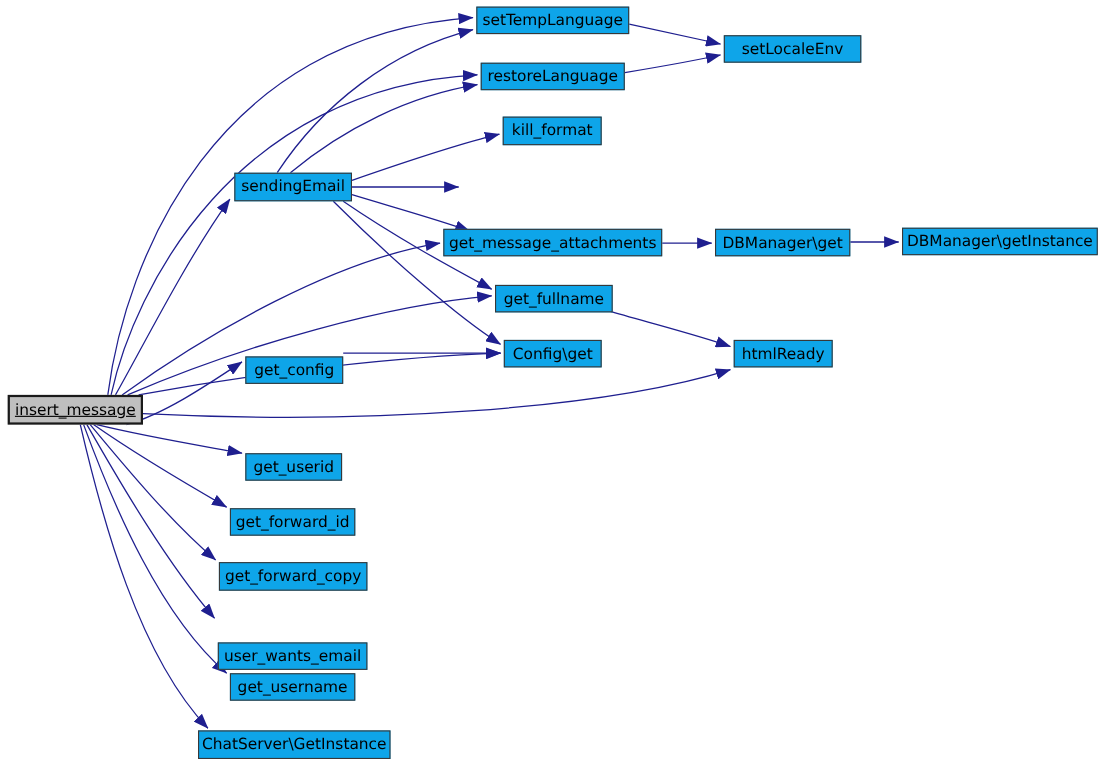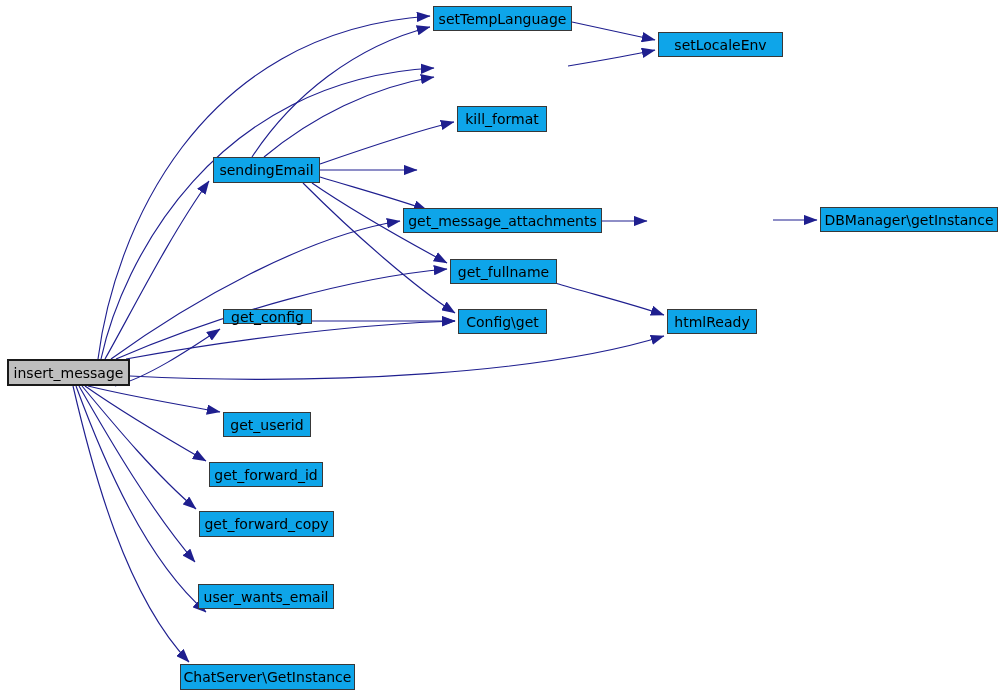--- a/index.html
+++ b/index.html
@@ -21,20 +21,21 @@
     justify-content:center;
     font-size:14px;
     color:#000000;
     white-space:nowrap;
     cursor:pointer;
     z-index:2;
   }
   .node.root{
     background:#bfbfbf;
     border:2px solid #1a1a1a;
+    text-decoration:underline;
   }
   .edge{
     fill:none;
     stroke-width:1.15px;
   }
 </style>
 </head>
 <body>
 
 <div class="stage">
@@ -73,45 +74,48 @@
         <path d="M773,220 L817,220" class="edge" stroke="#1f1f8f" marker-end="url(#arrow)"></path>
         <path d="M555,283 C592,294 632,304 664,315" class="edge" stroke="#1f1f8f" marker-end="url(#arrow)"></path>
         <path d="M312,321 L455,321" class="edge" stroke="#1f1f8f" marker-end="url(#arrow)"></path>
       </g>
   </svg>
 
   <div class="node root" style="left:7px;top:359px;width:123px;height:27px">insert_message</div>
 
   <div class="node" style="left:433px;top:6px;width:139px;height:25px">setTempLanguage</div>
 
+  <div class="node" style="left:437px;top:57px;width:131px;height:25px">restoreLanguage</div>
 
   <div class="node" style="left:658px;top:32px;width:125px;height:25px">setLocaleEnv</div>
 
   <div class="node" style="left:457px;top:106px;width:90px;height:26px">kill_format</div>
 
   <div class="node" style="left:213px;top:157px;width:107px;height:26px">sendingEmail</div>
 
 
   <div class="node" style="left:403px;top:208px;width:199px;height:25px">get_message_attachments</div>
 
+  <div class="node" style="left:650px;top:208px;width:123px;height:25px">DBManager\get</div>
 
   <div class="node" style="left:820px;top:207px;width:178px;height:25px">DBManager\getInstance</div>
 
   <div class="node" style="left:450px;top:259px;width:107px;height:25px">get_fullname</div>
 
   <div class="node" style="left:458px;top:309px;width:89px;height:25px">Config\get</div>
 
   <div class="node" style="left:667px;top:309px;width:90px;height:25px">htmlReady</div>
 
-  <div class="node" style="left:223px;top:309px;width:89px;height:15px">get_config</div>
+  <div class="node" style="left:223px;top:324px;width:89px;height:25px">get_config</div>
 
   <div class="node" style="left:223px;top:412px;width:88px;height:25px">get_userid</div>
 
   <div class="node" style="left:209px;top:462px;width:114px;height:25px">get_forward_id</div>
 
   <div class="node" style="left:199px;top:511px;width:135px;height:26px">get_forward_copy</div>
 
   <div class="node" style="left:198px;top:584px;width:136px;height:25px">user_wants_email</div>
 
+  <div class="node" style="left:209px;top:612px;width:114px;height:25px">get_username</div>
 
   <div class="node" style="left:180px;top:664px;width:175px;height:26px">ChatServer\GetInstance</div>
 
 </div>
 
 </body></html>

